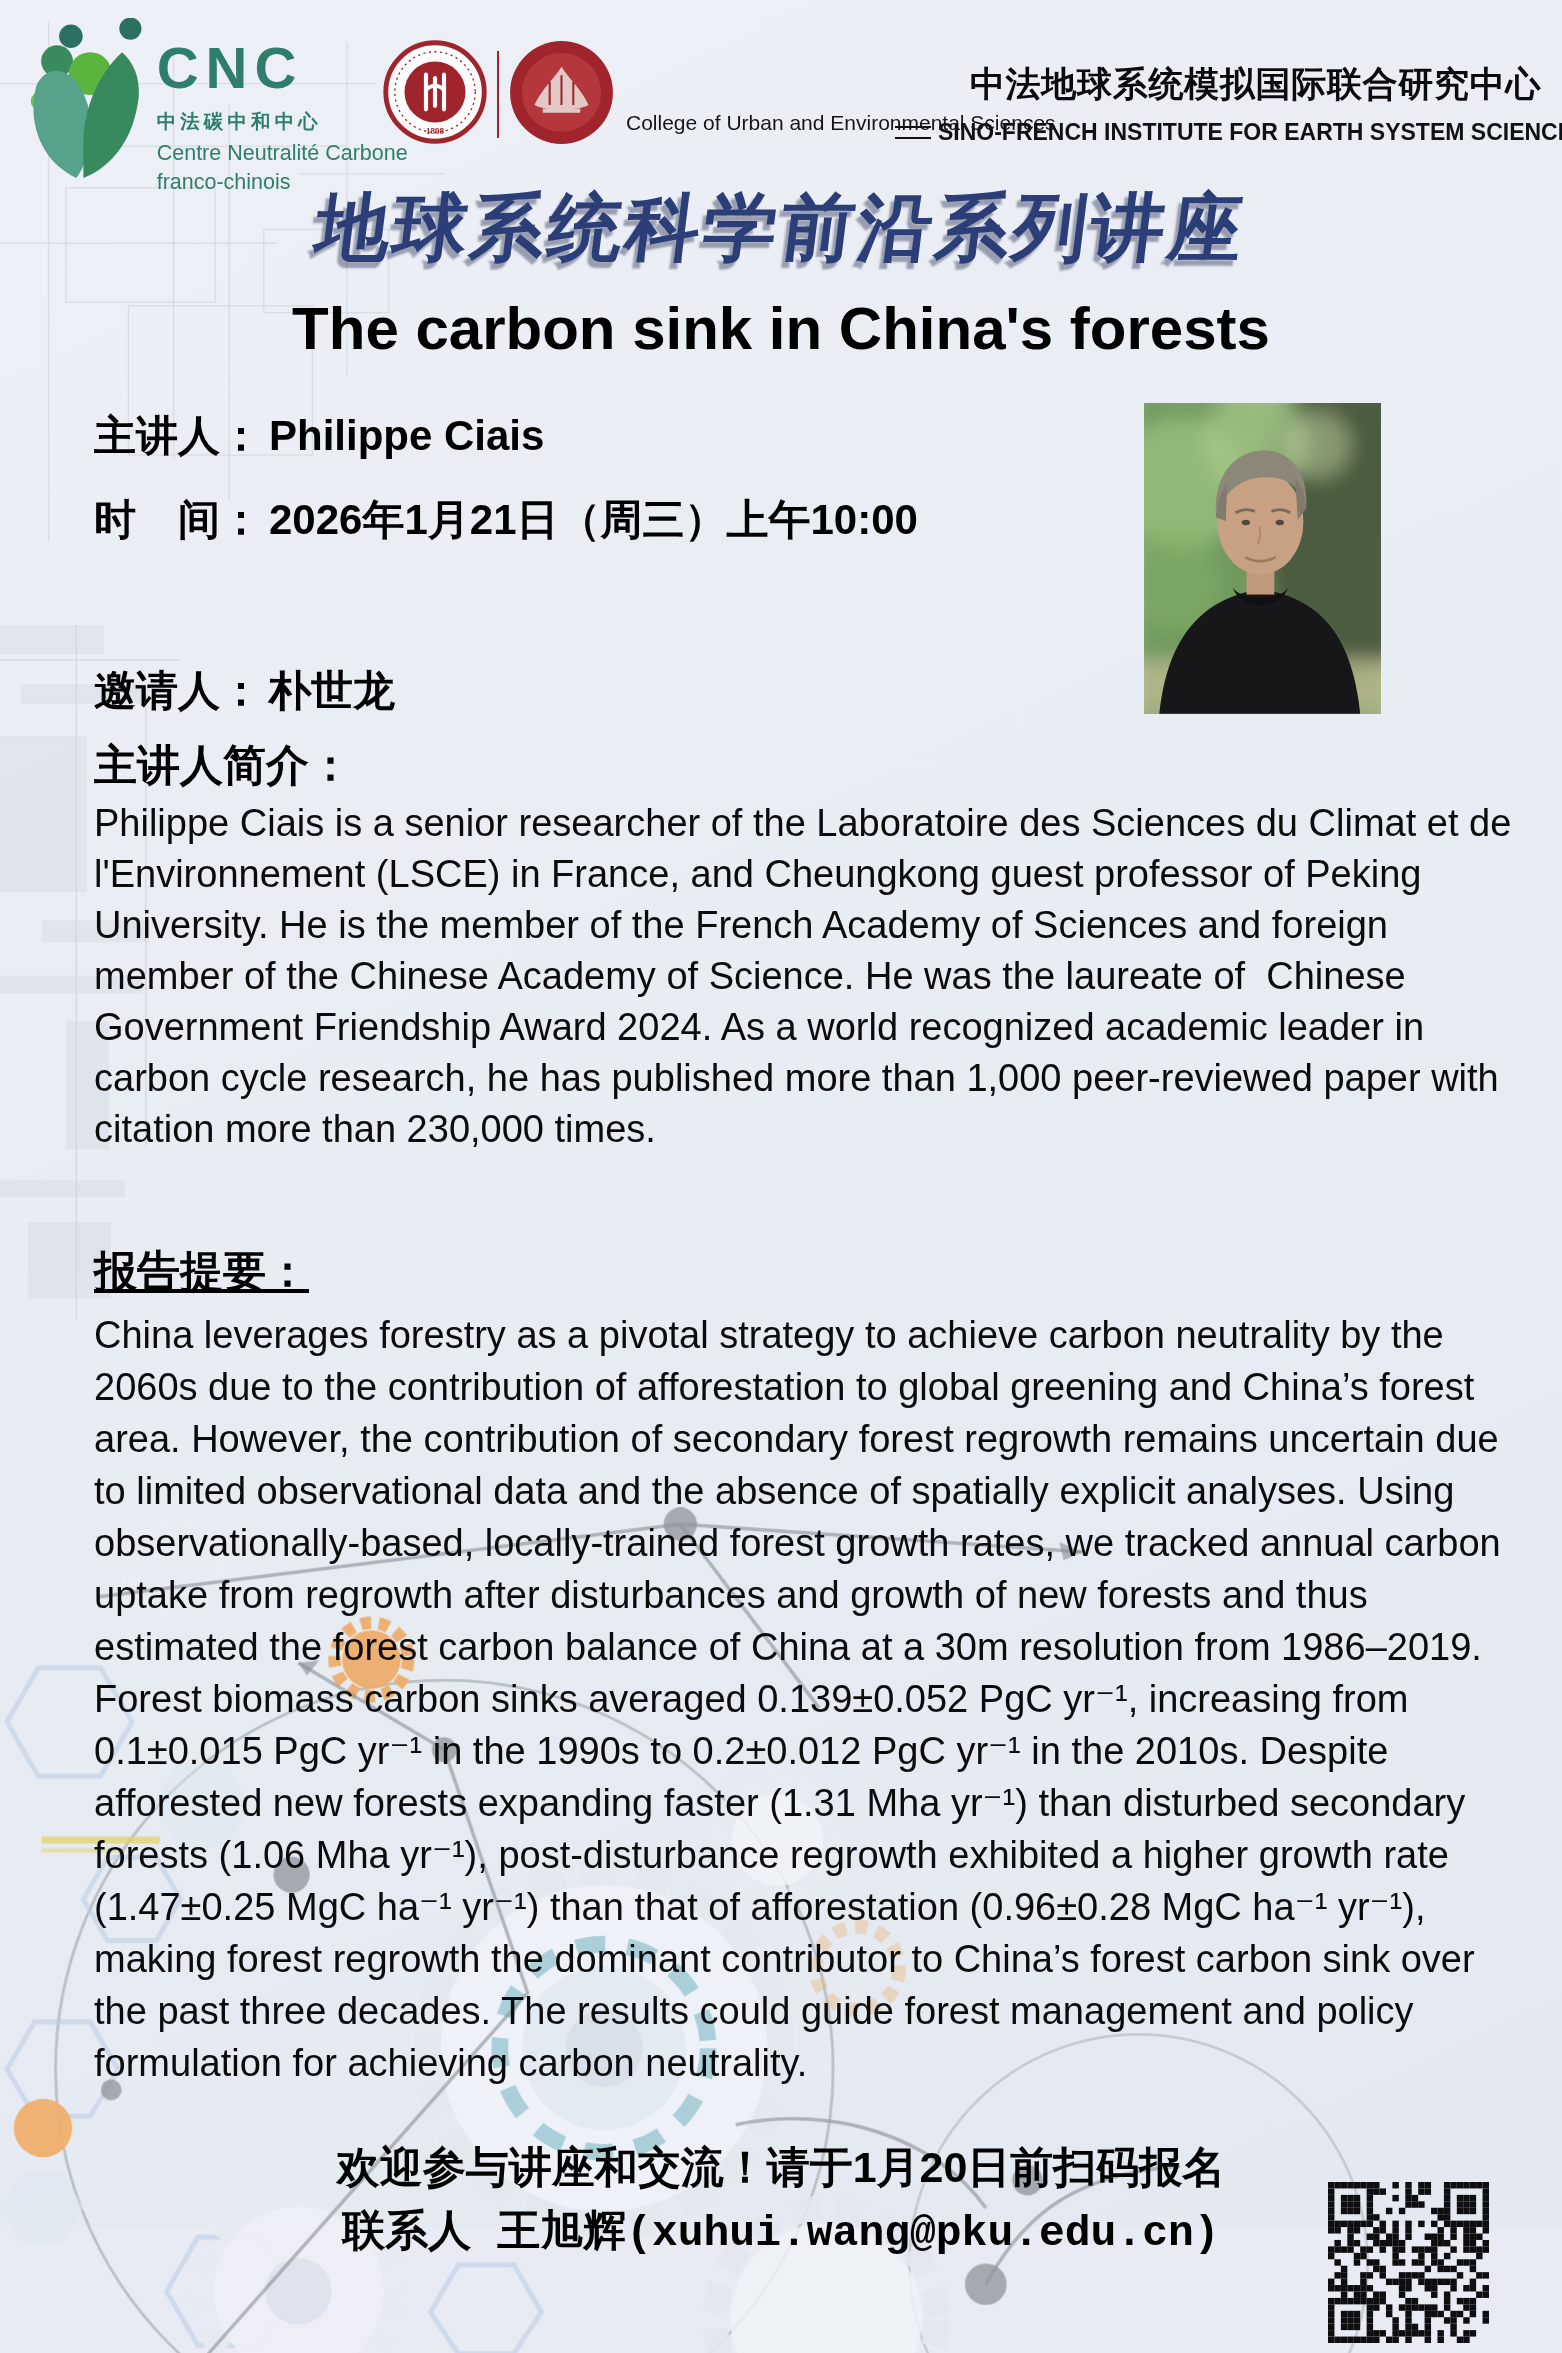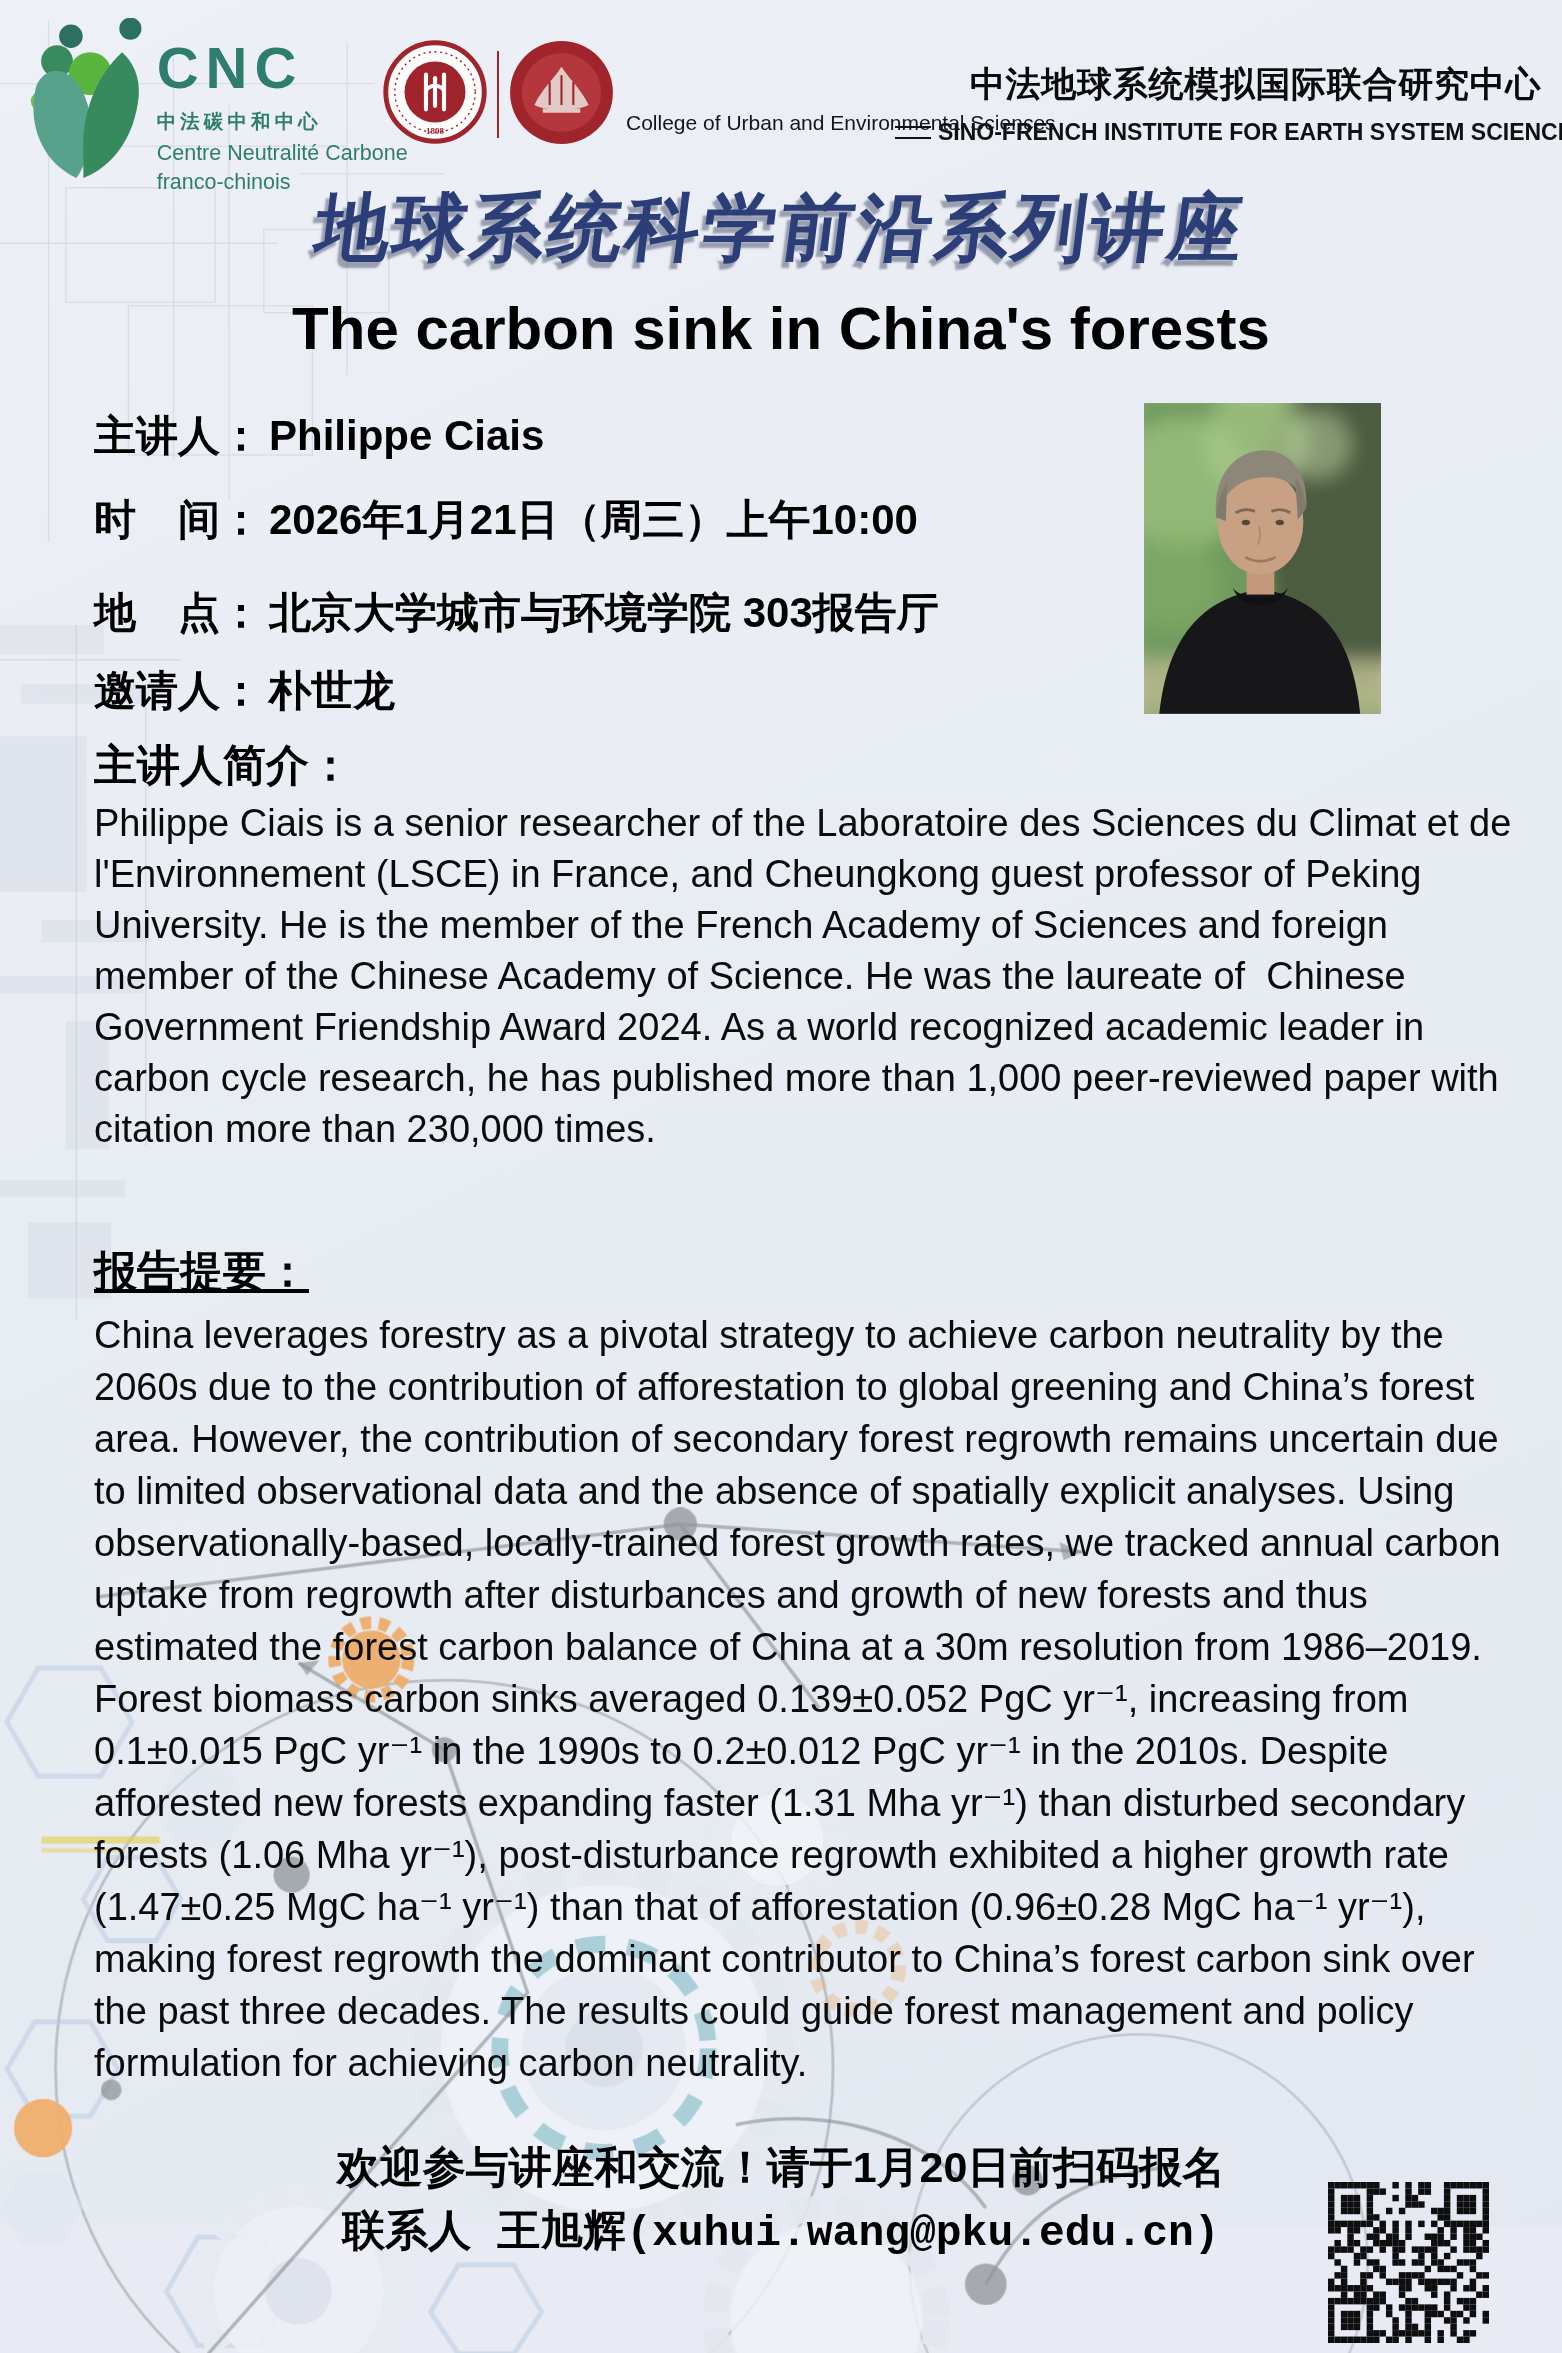--- a/index.html
+++ b/index.html
@@ -220,23 +220,20 @@
   </div>
 
   <div class="series-title">地球系统科学前沿系列讲座</div>
   <div class="talk-title">The carbon sink in China's forests</div>
 
   <div class="info-line info-1">
     <span class="info-label">主讲人：</span><span>Philippe Ciais</span>
   </div>
   <div class="info-line info-2">
     <span class="info-label">时　间：</span><span>2026年1月21日（周三）上午10:00</span>
-  </div>
-  <div class="info-line info-3">
-    <span class="info-label">地　点：</span><span>北京大学城市与环境学院 303报告厅</span>
   </div>
   <div class="info-line info-4">
     <span class="info-label">邀请人：</span><span>朴世龙</span>
   </div>
 
   <div class="photo">
     <svg viewBox="0 0 342 448" width="237" height="311" xmlns="http://www.w3.org/2000/svg">
       <defs>
         <filter id="blurbg" x="-20%" y="-20%" width="140%" height="140%">
             <feGaussianBlur stdDeviation="14"></feGaussianBlur>

